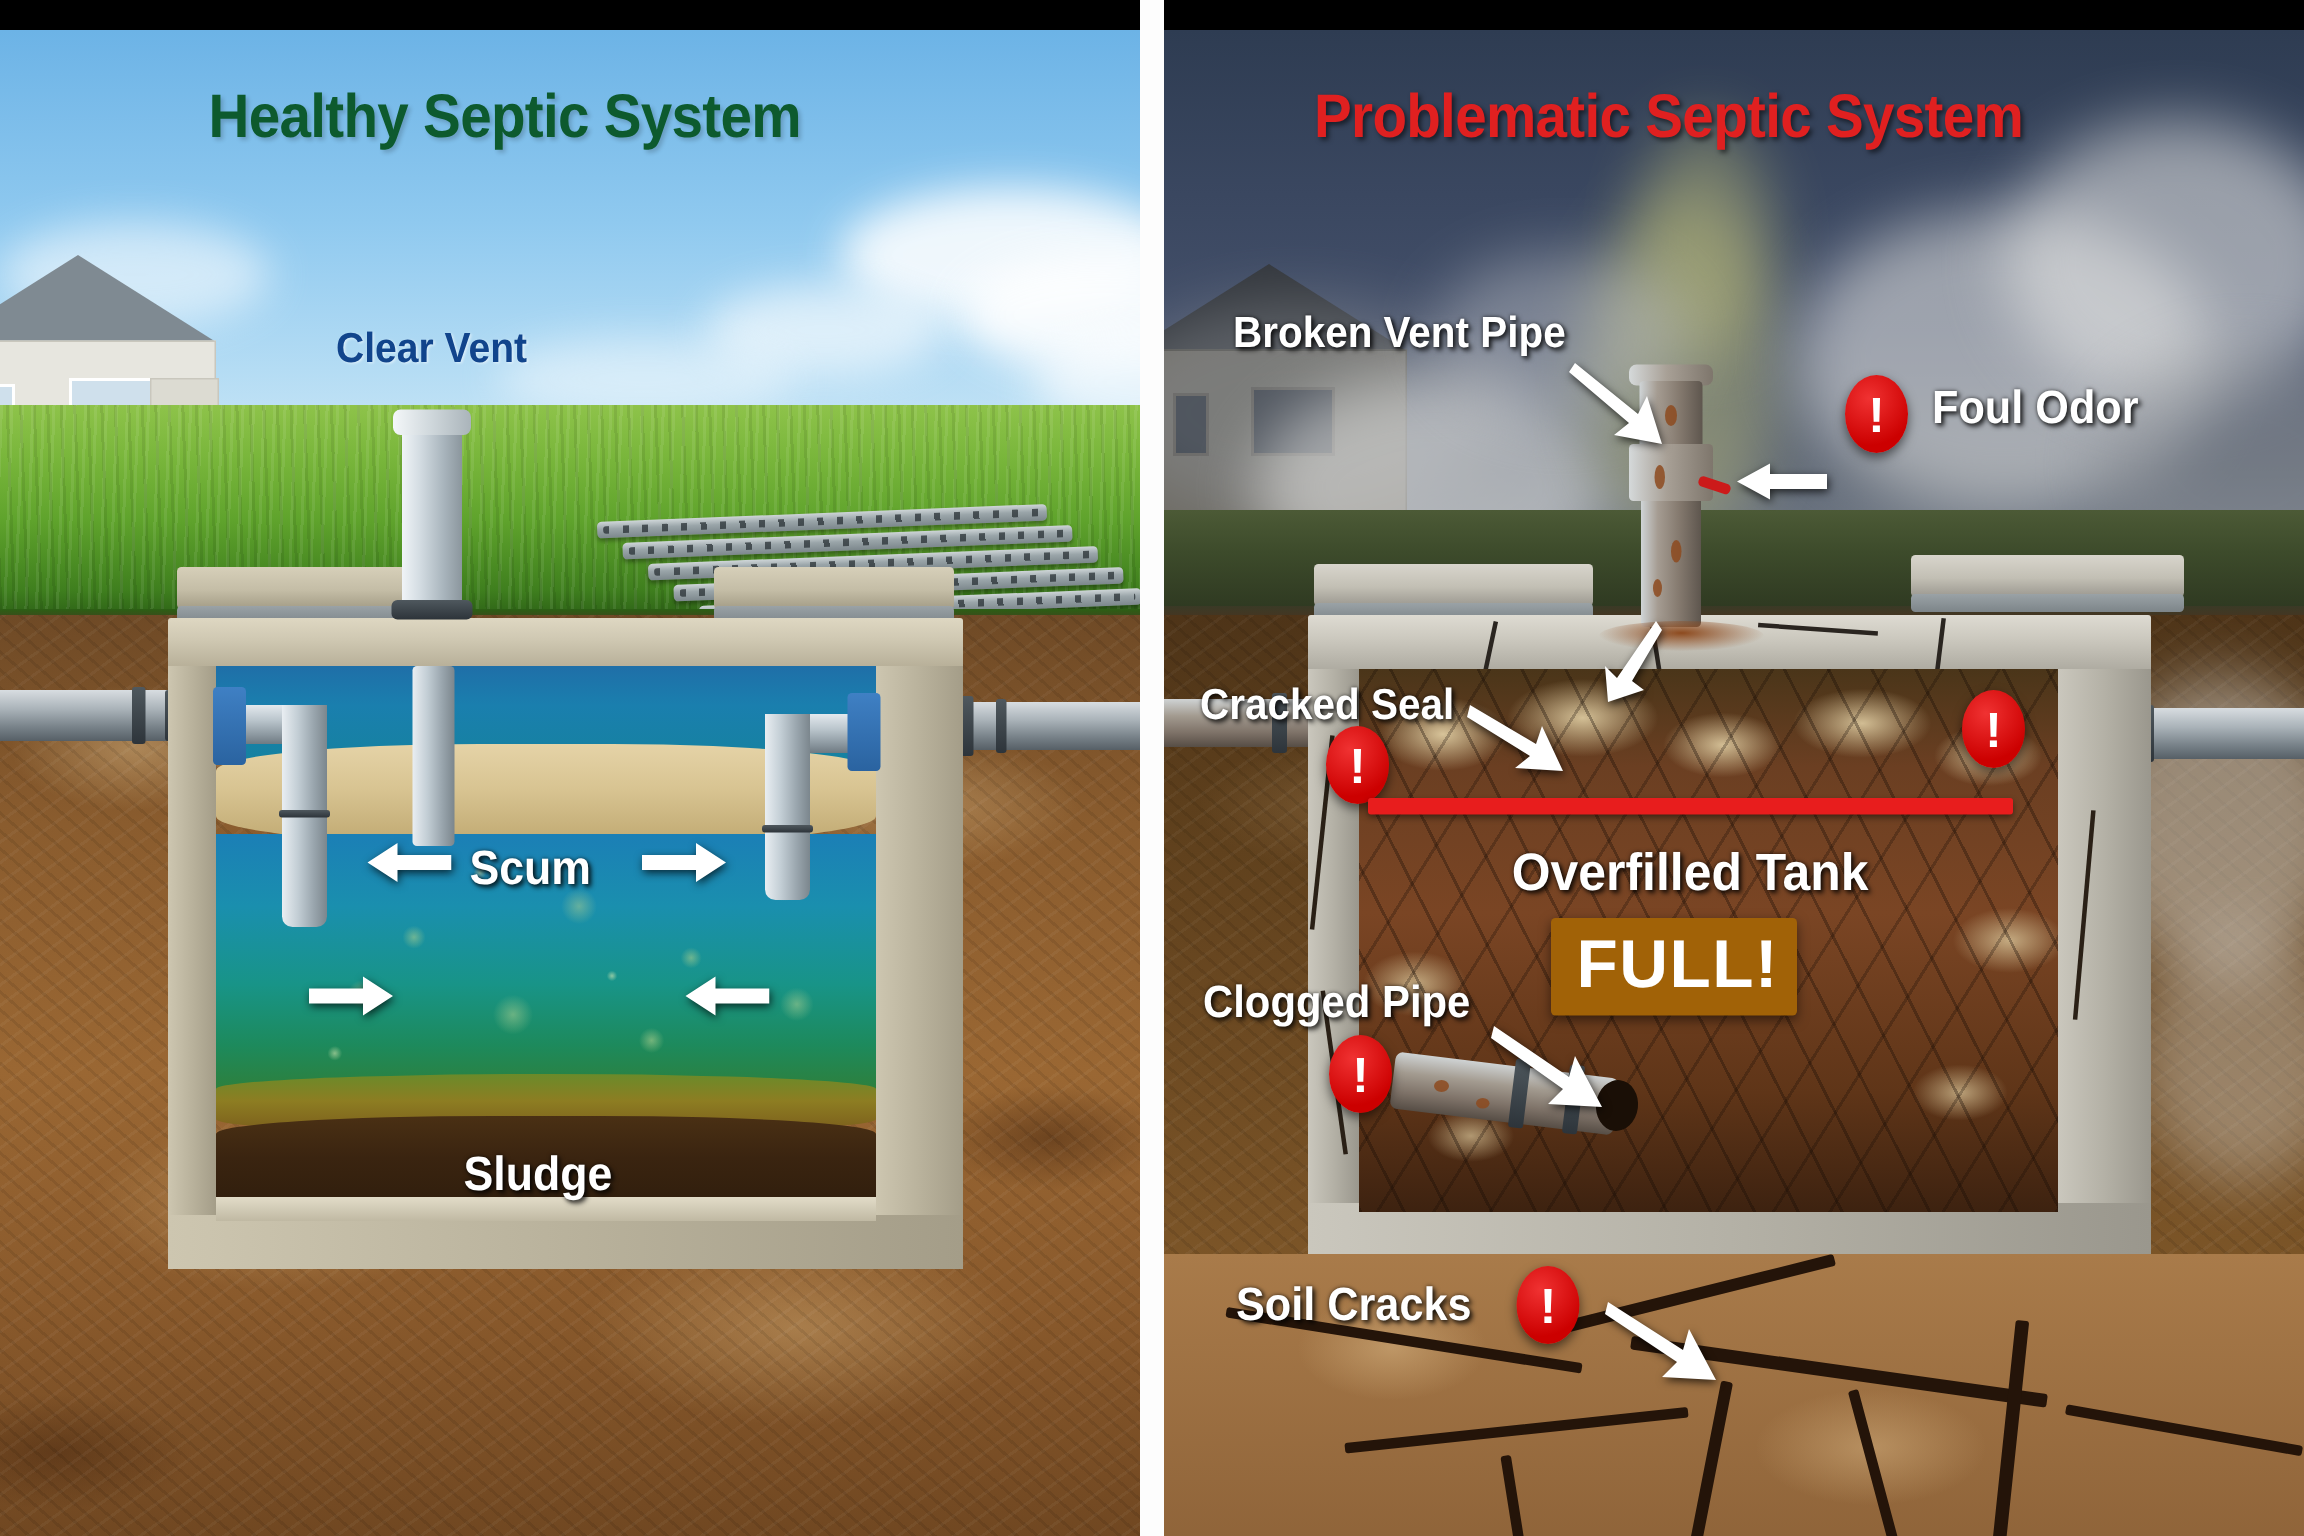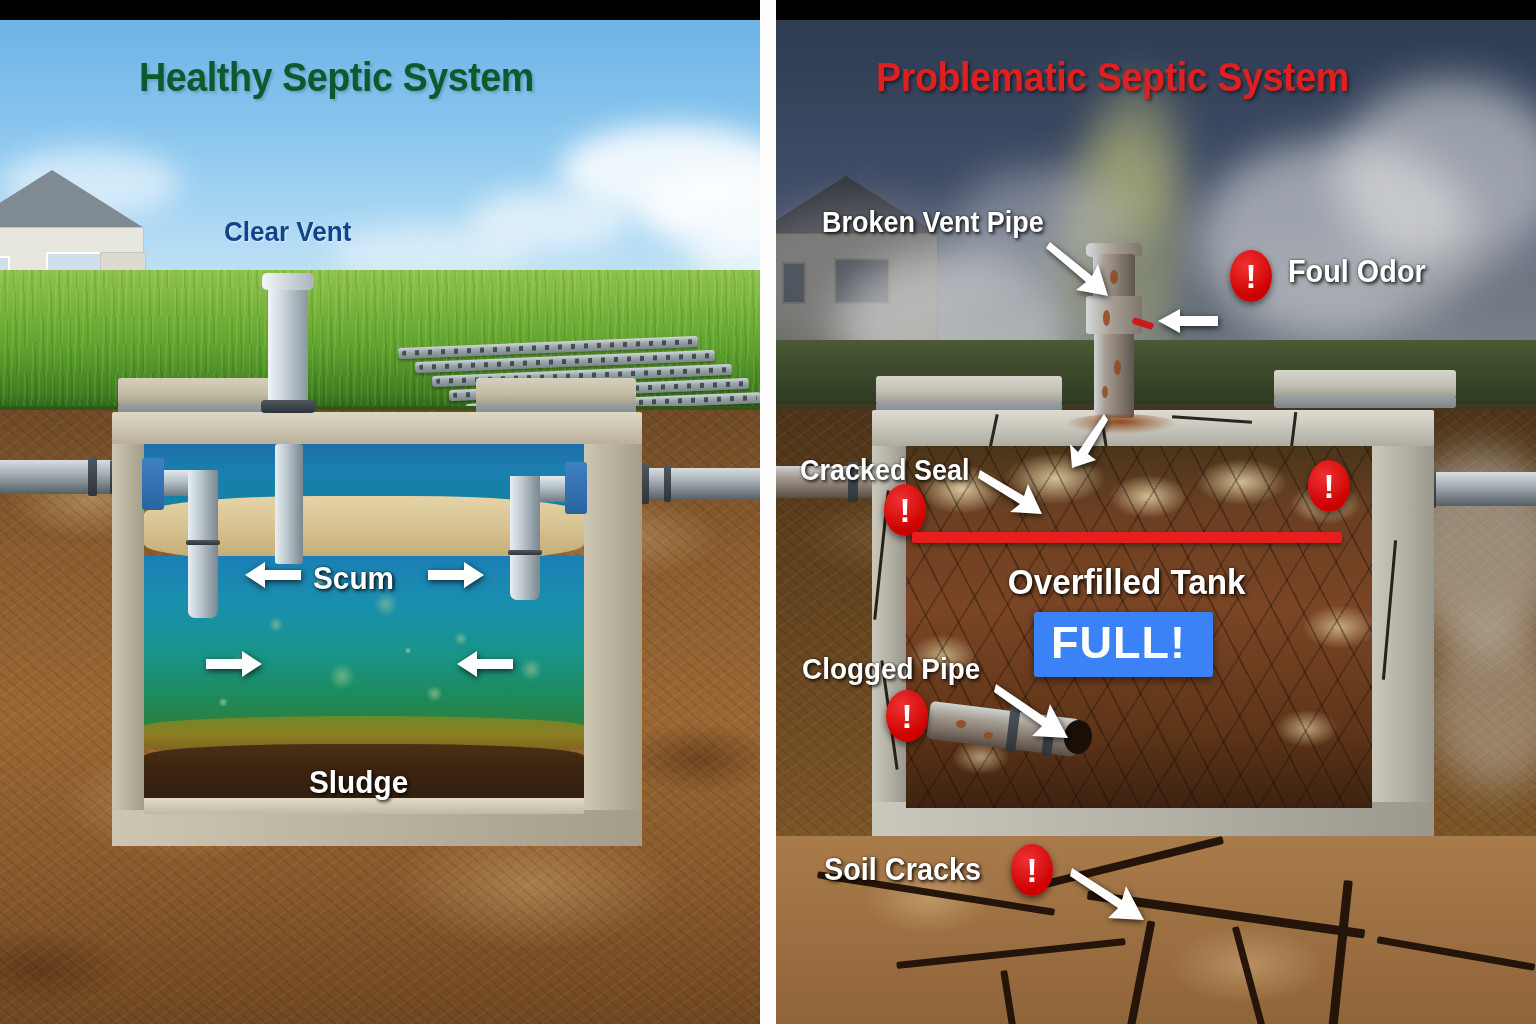--- a/index.html
+++ b/index.html
@@ -207,23 +207,23 @@
   .badge {
     position:absolute; width:42px; height:52px; border-radius:50%;
     background:radial-gradient(circle at 38% 30%, #f03232, #cc0000 70%);
     box-shadow:0 3px 7px rgba(0,0,0,.55);
     display:flex; align-items:center; justify-content:center;
     color:#fff; font-weight:700; font-size:33px; line-height:1;
     font-family:"Liberation Sans", sans-serif;
   }
 
   .full-box {
-    position:absolute; background:#3b82f6; color:#fff;
+    position:absolute; background:#a16207; color:#fff;
     font-weight:700; font-size:45px; letter-spacing:1px;
-    padding:5px 27px 8px 17px; border-radius:3px;
+    padding:5px 12px 8px 17px; border-radius:3px;
     box-shadow:0 3px 8px rgba(0,0,0,.5);
     font-family:"Liberation Sans", sans-serif;
   }
 
   .red-line { position:absolute; height:11px; background:#e81d1d; border-radius:2px;
               box-shadow:0 2px 4px rgba(0,0,0,.45); }
 
   
   .arrow { position:absolute; }
   .arrow svg { display:block; filter:drop-shadow(1px 2px 3px rgba(0,0,0,.7)); }

